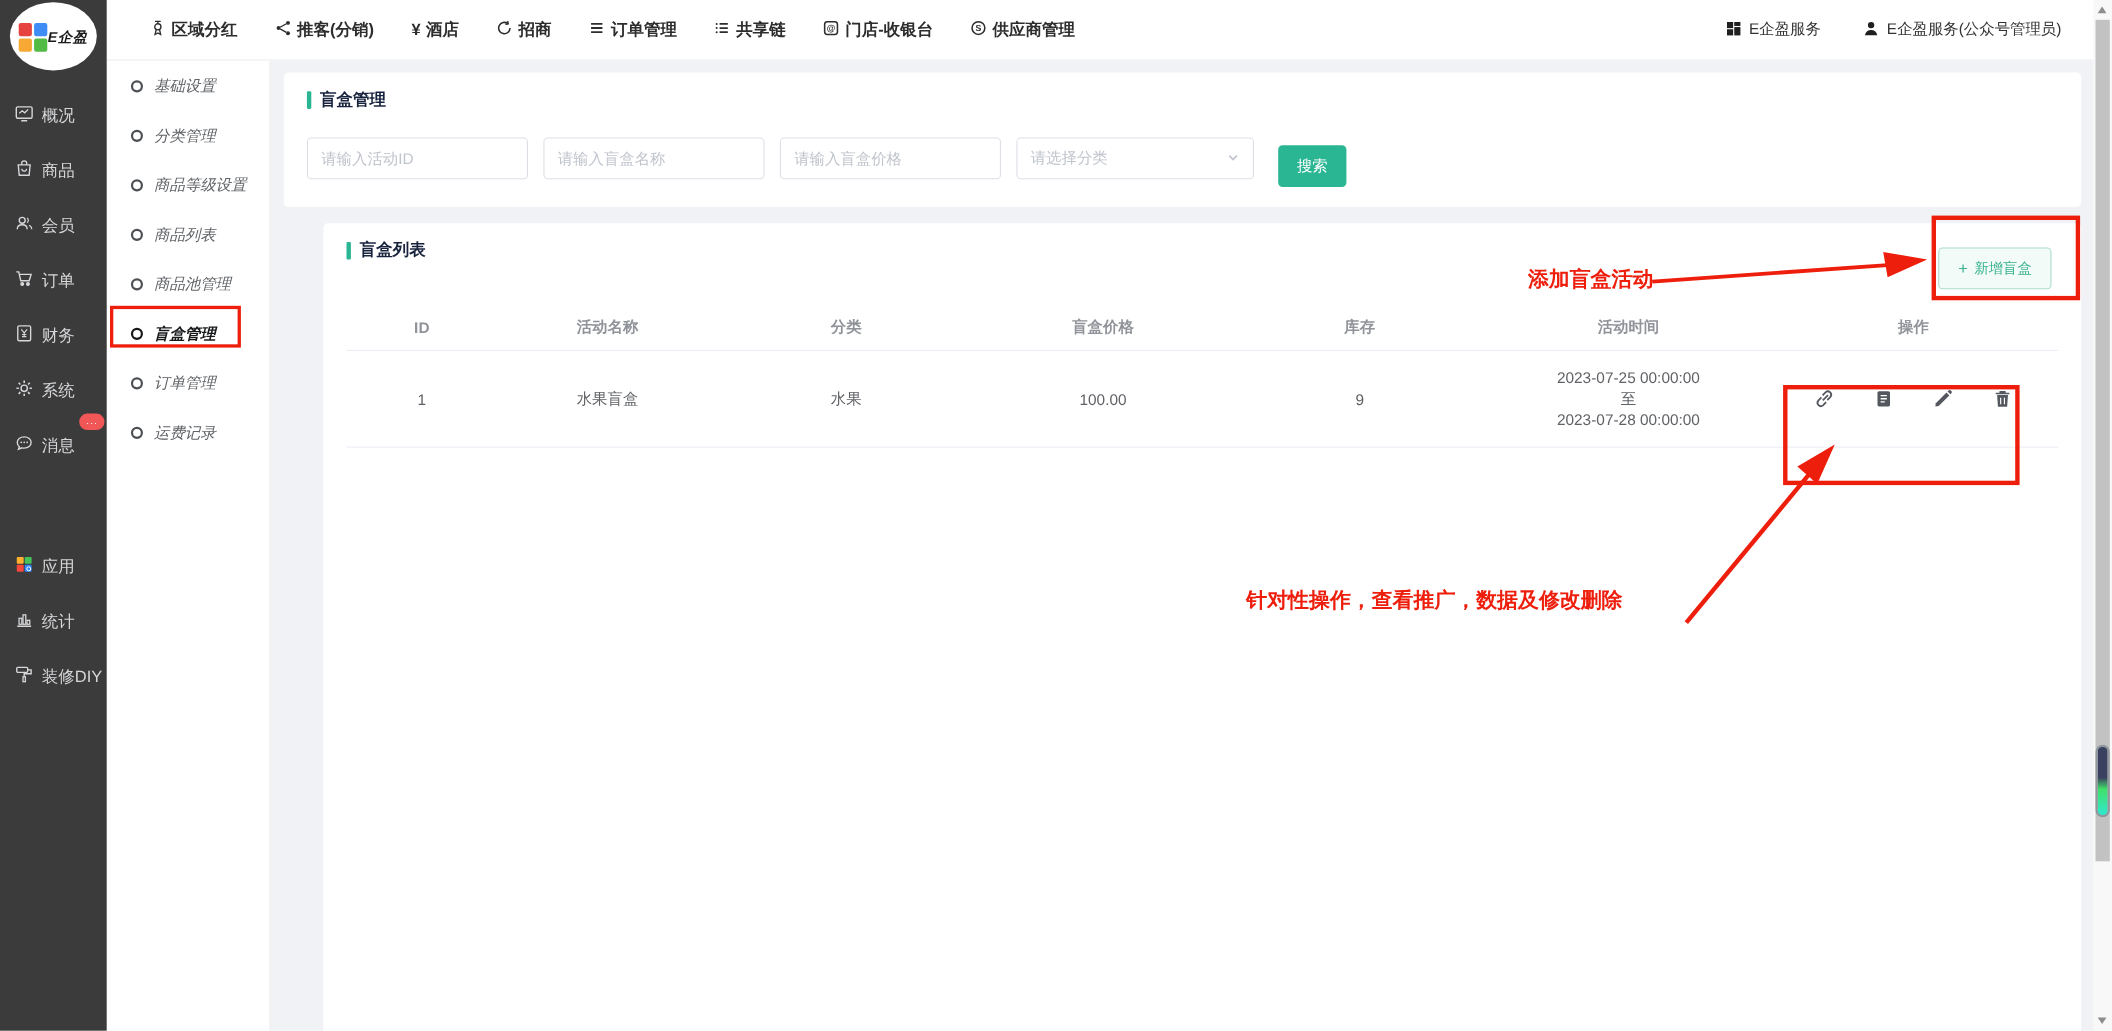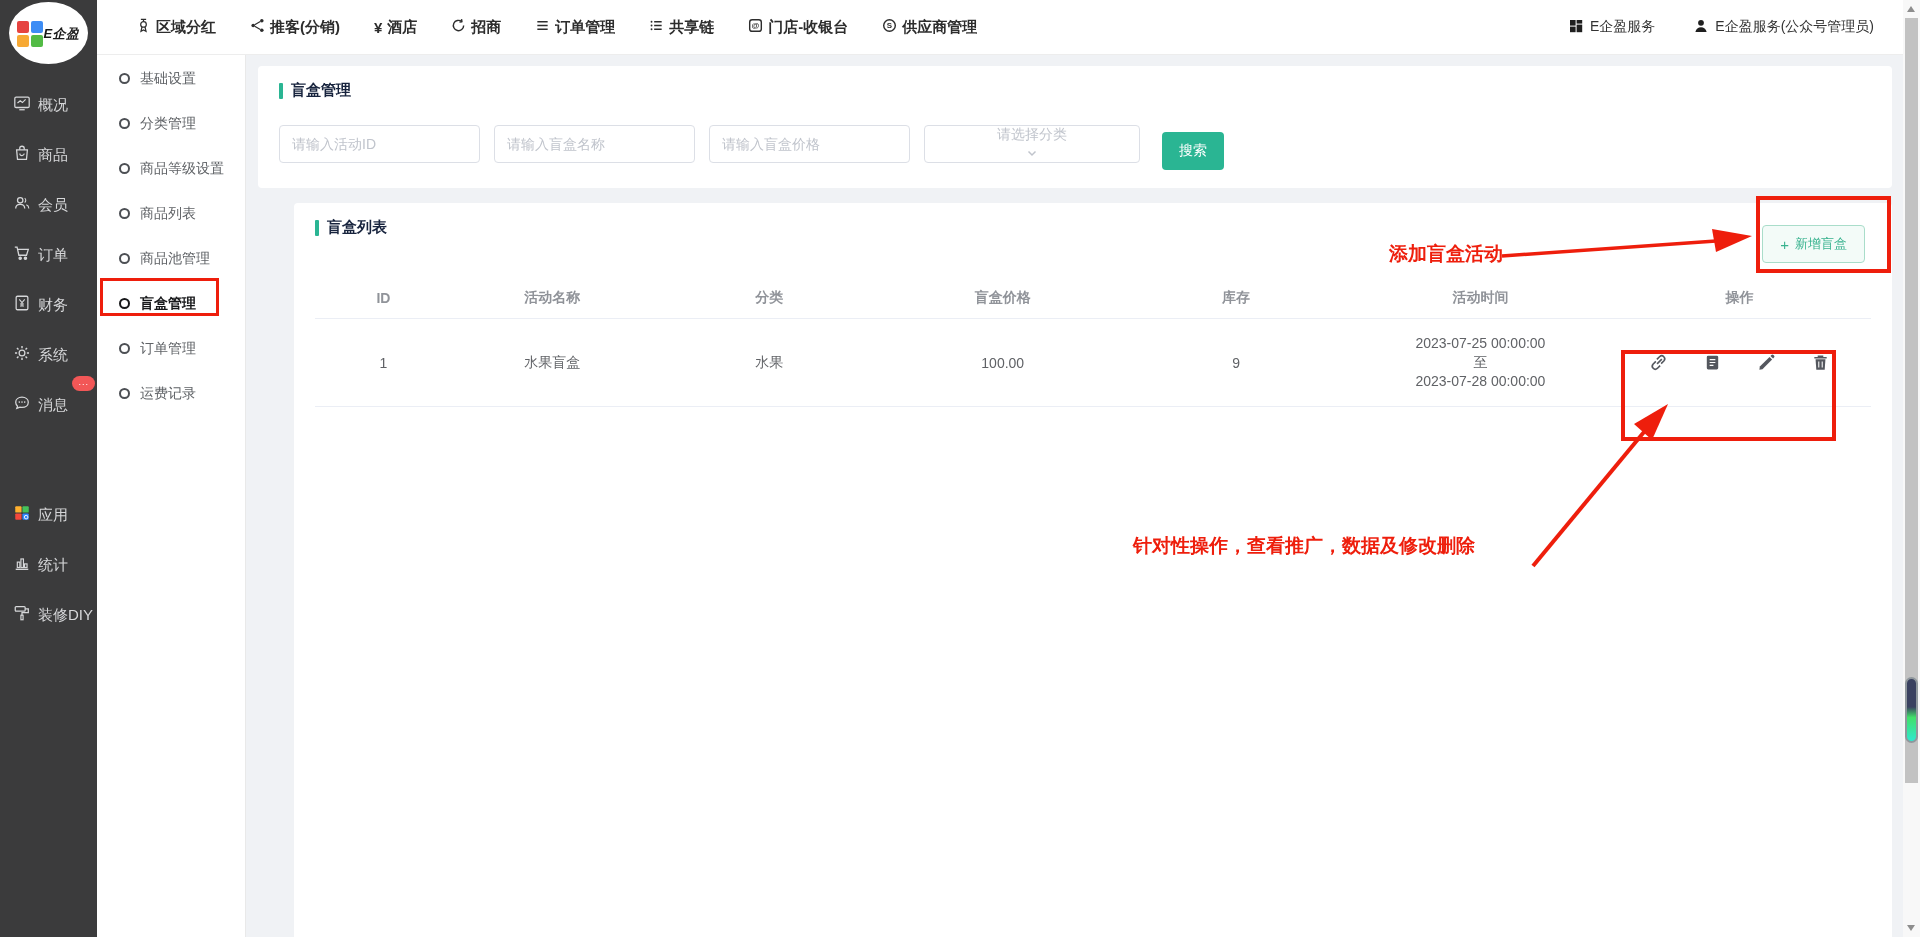--- a/index.html
+++ b/index.html
@@ -27,38 +27,38 @@
   .topnav { display:flex; padding-left:22px; }
   .topnav-item { display:flex; align-items:center; gap:5px; padding:0 17px; font-size:15px; font-weight:600; color:#2d2d2d; cursor:pointer; white-space:nowrap;}
   .topbar-right { margin-left:auto; display:flex; align-items:center; gap:38px; padding-right:46px; }
   .tr-item { display:flex; align-items:center; gap:6px; font-size:14px; color:#333; cursor:pointer; white-space:nowrap;}
 
   
   .subsidebar { position:absolute; left:97px; top:55px; width:149px; height:882px; background:#fff;
     border-right:1px solid #e9e9e9; z-index:3; padding-top:1px; }
   .sub-item { height:45px; display:flex; align-items:center; padding-left:22px; cursor:pointer; }
   .ring { width:11px; height:11px; border:2px solid #4c4f54; border-radius:50%; flex:0 0 auto; }
-  .sub-item .lbl { font-size:14px; color:#5f6266; margin-left:10px; white-space:nowrap; }
+  .sub-item .lbl { font-size:14px; color:#5f6266; margin-left:10px; white-space:nowrap;font-style:italic; }
   .sub-item.active .lbl { color:#17181a; font-weight:bold; }
   .sub-item.active .ring { border-color:#17181a; }
 
   
   .main { position:absolute; left:246px; top:55px; width:1658px; height:882px; background:#f0f2f5; padding:11px 12px 12px; }
   .card { background:#fff; border-radius:4px; }
   .card-title { display:flex; align-items:center; gap:8px; }
   .tbar { width:4px; height:16px; background:#2ab593; border-radius:1px; }
   .card-title .txt { font-size:15px; font-weight:bold; color:#17233d; }
 
   .card1 { height:122px; padding:15px 21px; }
   .filters { display:flex; align-items:center; margin-top:17px; }
   .f-input { width:201px; height:38px; border:1px solid #dcdfe6; border-radius:4px; padding:0 12px;
     font-size:14px; color:#606266; margin-right:14px; outline:none; font-family:inherit;}
   .f-input::placeholder { color:#c0c4cc; }
   .f-select { width:216px; height:38px; border:1px solid #dcdfe6; border-radius:4px; padding:0 12px;
-    display:flex; align-items:center; justify-content:space-between; color:#c0c4cc; font-size:14px; cursor:pointer; background:#fff;flex-direction:column;}
+    display:flex; align-items:center; justify-content:space-between; color:#c0c4cc; font-size:14px; cursor:pointer; background:#fff;}
   .btn-search { width:62px; height:38px; margin-left:22px; background:#2ab593; color:#fff; font-size:14px;
     border:none; border-radius:4px; cursor:pointer; font-family:inherit;margin-top:15px; }
 
   .card2 { margin-top:15px; height:822px; padding:15px 21px; position:relative;margin-left:36px; }
   .btn-add { position:absolute; top:22px; right:27px; height:38px; padding:0 17px; background:#f3fbf8;
     border:1px solid #a9ddca; border-radius:4px; color:#37b28e; font-size:13px; display:flex; align-items:center; gap:6px; cursor:pointer; font-family:inherit;}
   .btn-add .plus { font-size:15px; line-height:1; }
 
   .table { margin-top:40px; }
   .trow { display:flex; align-items:center; border-bottom:1px solid #ebeef5; }

